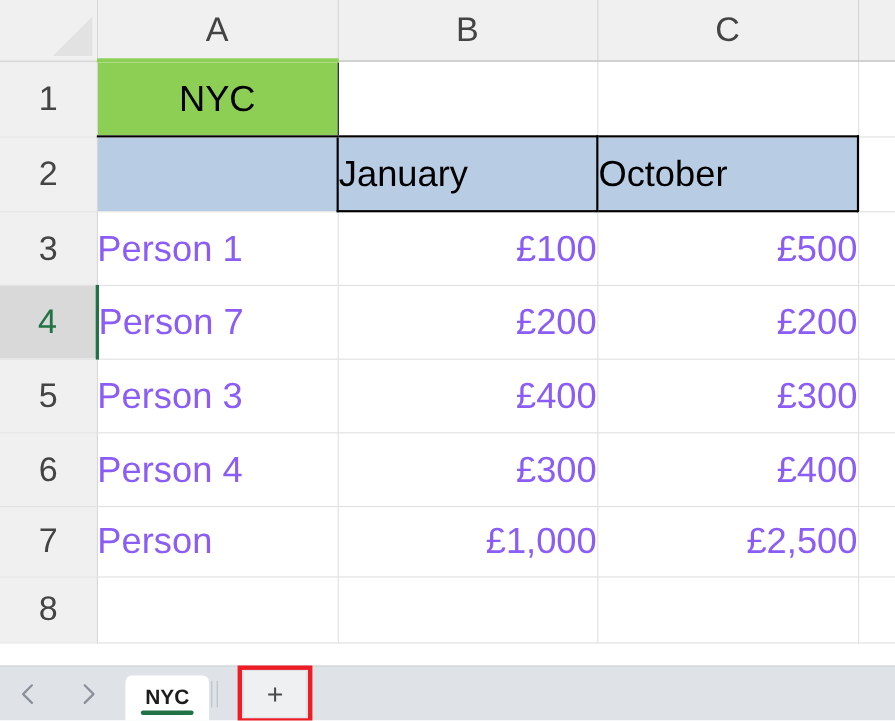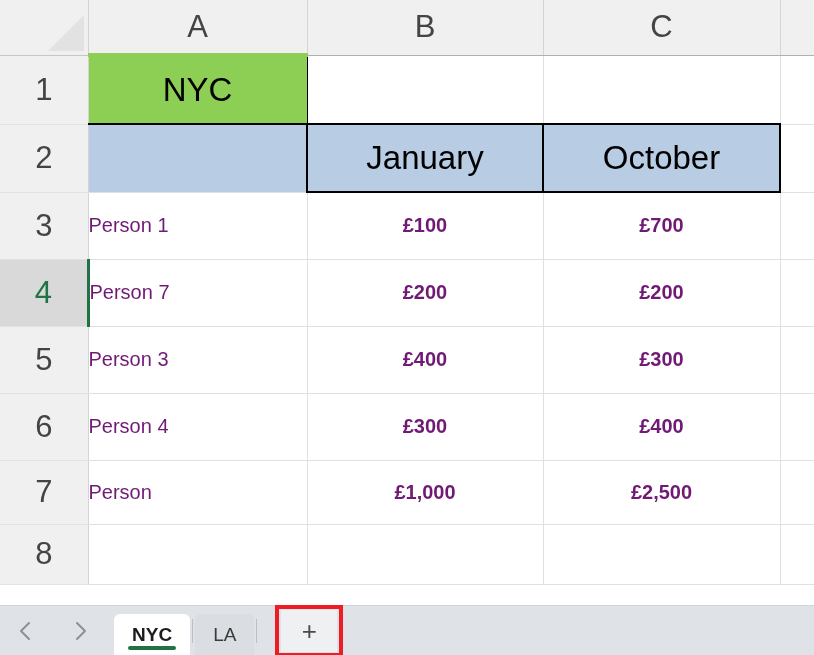--- a/index.html
+++ b/index.html
@@ -98,27 +98,27 @@
     background: #d9d9d9;
     color: #217346;
     border-right: 3px solid #217346;
   }
 
   
   .cell {
     background: #ffffff;
     border-right: 1px solid #e0e0e0;
     border-bottom: 1px solid #e0e0e0;
-    font-size: 20px;
-    color: #701a75;
+    font-size: 33px;
+    color: #8b5cf6;
     padding: 0 14px;
     white-space: nowrap;
     overflow: hidden;
   }
-  .cell.num { text-align: center; font-weight: bold; }
+  .cell.num { text-align: right; }
   .cell.txt { text-align: left; }
 
   
   tr.r1 td, tr.r1 th { height: 69px; }
   tr.r2 td, tr.r2 th { height: 68px; }
   tr.r3 td, tr.r3 th { height: 67px; }
   tr.r4 td, tr.r4 th { height: 67px; }
   tr.r5 td, tr.r5 th { height: 67px; }
   tr.r6 td, tr.r6 th { height: 67px; }
   tr.r7 td, tr.r7 th { height: 64px; }
@@ -136,21 +136,20 @@
   }
   .cell-blue {
     background: #B8CCE4;
     border-right: 1px solid #e0e0e0;
     border-bottom: 1px solid #e0e0e0;
   }
   .cell-blue-hdr {
     background: #B8CCE4;
     font-weight: bold;
     font-size: 33px;
-    text-align: center;
     color: #000000;
     border: 2px solid #000000;
   }
   
   .topline { border-top: 2px solid #000000; }
 
   .cell.row4cell { border-left: 0; }
 
   
   .tabbar {
@@ -285,21 +284,21 @@
         <td class="cell cell-blue"></td>
         <td class="cell cell-blue-hdr">January</td>
         <td class="cell cell-blue-hdr">October</td>
         <td class="cell"></td>
       </tr>
 
       <tr class="r3">
         <th class="row-head">3</th>
         <td class="cell txt">Person 1</td>
         <td class="cell num topline">£100</td>
-        <td class="cell num topline">£700</td>
+        <td class="cell num topline">£500</td>
         <td class="cell"></td>
       </tr>
 
       <tr class="r4">
         <th class="row-head active-row">4</th>
         <td class="cell txt row4cell">Person 7</td>
         <td class="cell num">£200</td>
         <td class="cell num">£200</td>
         <td class="cell"></td>
       </tr>
@@ -354,23 +353,20 @@
       </div>
     </div>
 
     <div class="tab active">
       <span>NYC</span>
       <span class="tab-underline"></span>
     </div>
 
     <div class="tab-divider"></div>
 
-    <div class="tab inactive">
-      <span>LA</span>
-    </div>
 
     <div class="tab-divider"></div>
 
     <div class="addsheet-wrap">
       <div class="addsheet-btn">+</div>
       <div class="redbox"></div>
     </div>
 
   </div>
 

